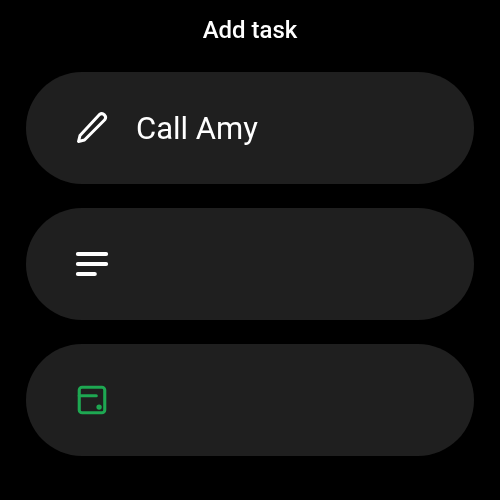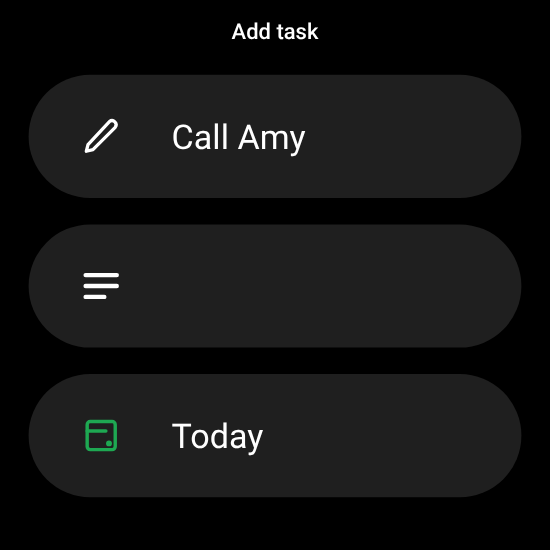--- a/index.html
+++ b/index.html
@@ -13,35 +13,35 @@
       background: #000000;
       font-family: -apple-system, BlinkMacSystemFont, 'Segoe UI', Roboto, sans-serif;
       overflow: hidden;
       display: flex;
       flex-direction: column;
       align-items: center;
       padding-top: 16px;
     }
     .title {
       color: #ffffff;
-      font-size: 20px;
+      font-size: 24px;
       font-weight: 500;
       text-align: center;
       margin-bottom: 28px;
     }
     .item {
       width: 448px;
       height: 112px;
       background: #1f1f1f;
       border-radius: 56px;
       display: flex;
       align-items: center;
       padding-left: 46px;
       margin-bottom: 24px;
-      gap: 44px;
+      gap: 24px;
     }
     .item-label {
       color: #ffffff;
       font-size: 31px;
       font-weight: 400;
     }
     .icon-wrap {
       width: 40px;
       height: 40px;
       display: flex;
@@ -87,14 +87,13 @@
 </div>
 
 <div class="item">
   <span class="icon-wrap">
     <svg class="calendar-icon" viewBox="0 0 24 24" fill="none" stroke="#1ea852" stroke-width="2.2" stroke-linecap="round" stroke-linejoin="round">
       <rect x="3" y="3" width="18" height="18" rx="2"></rect>
       <line x1="3" y1="9" x2="15" y2="9"></line>
       <circle cx="17" cy="17" r="0.8" fill="#1ea852"></circle>
     </svg>
   </span>
-  <span class="item-label">Today</span>
 </div>
 
 </body></html>

